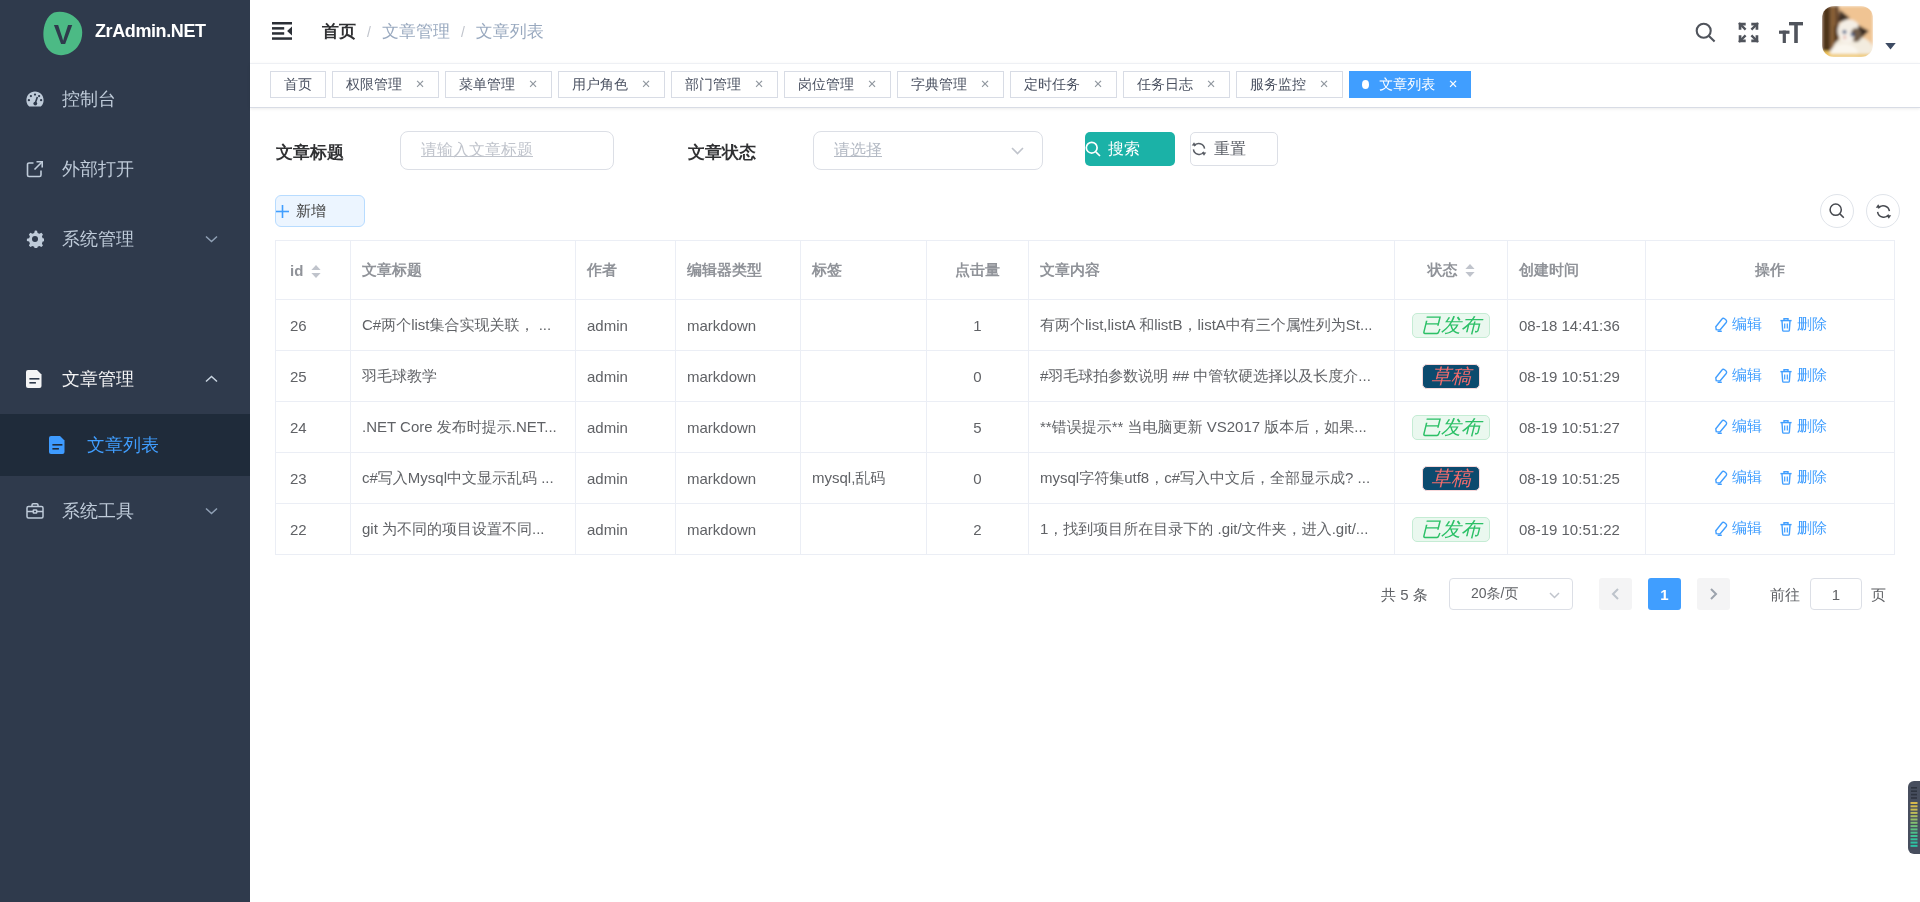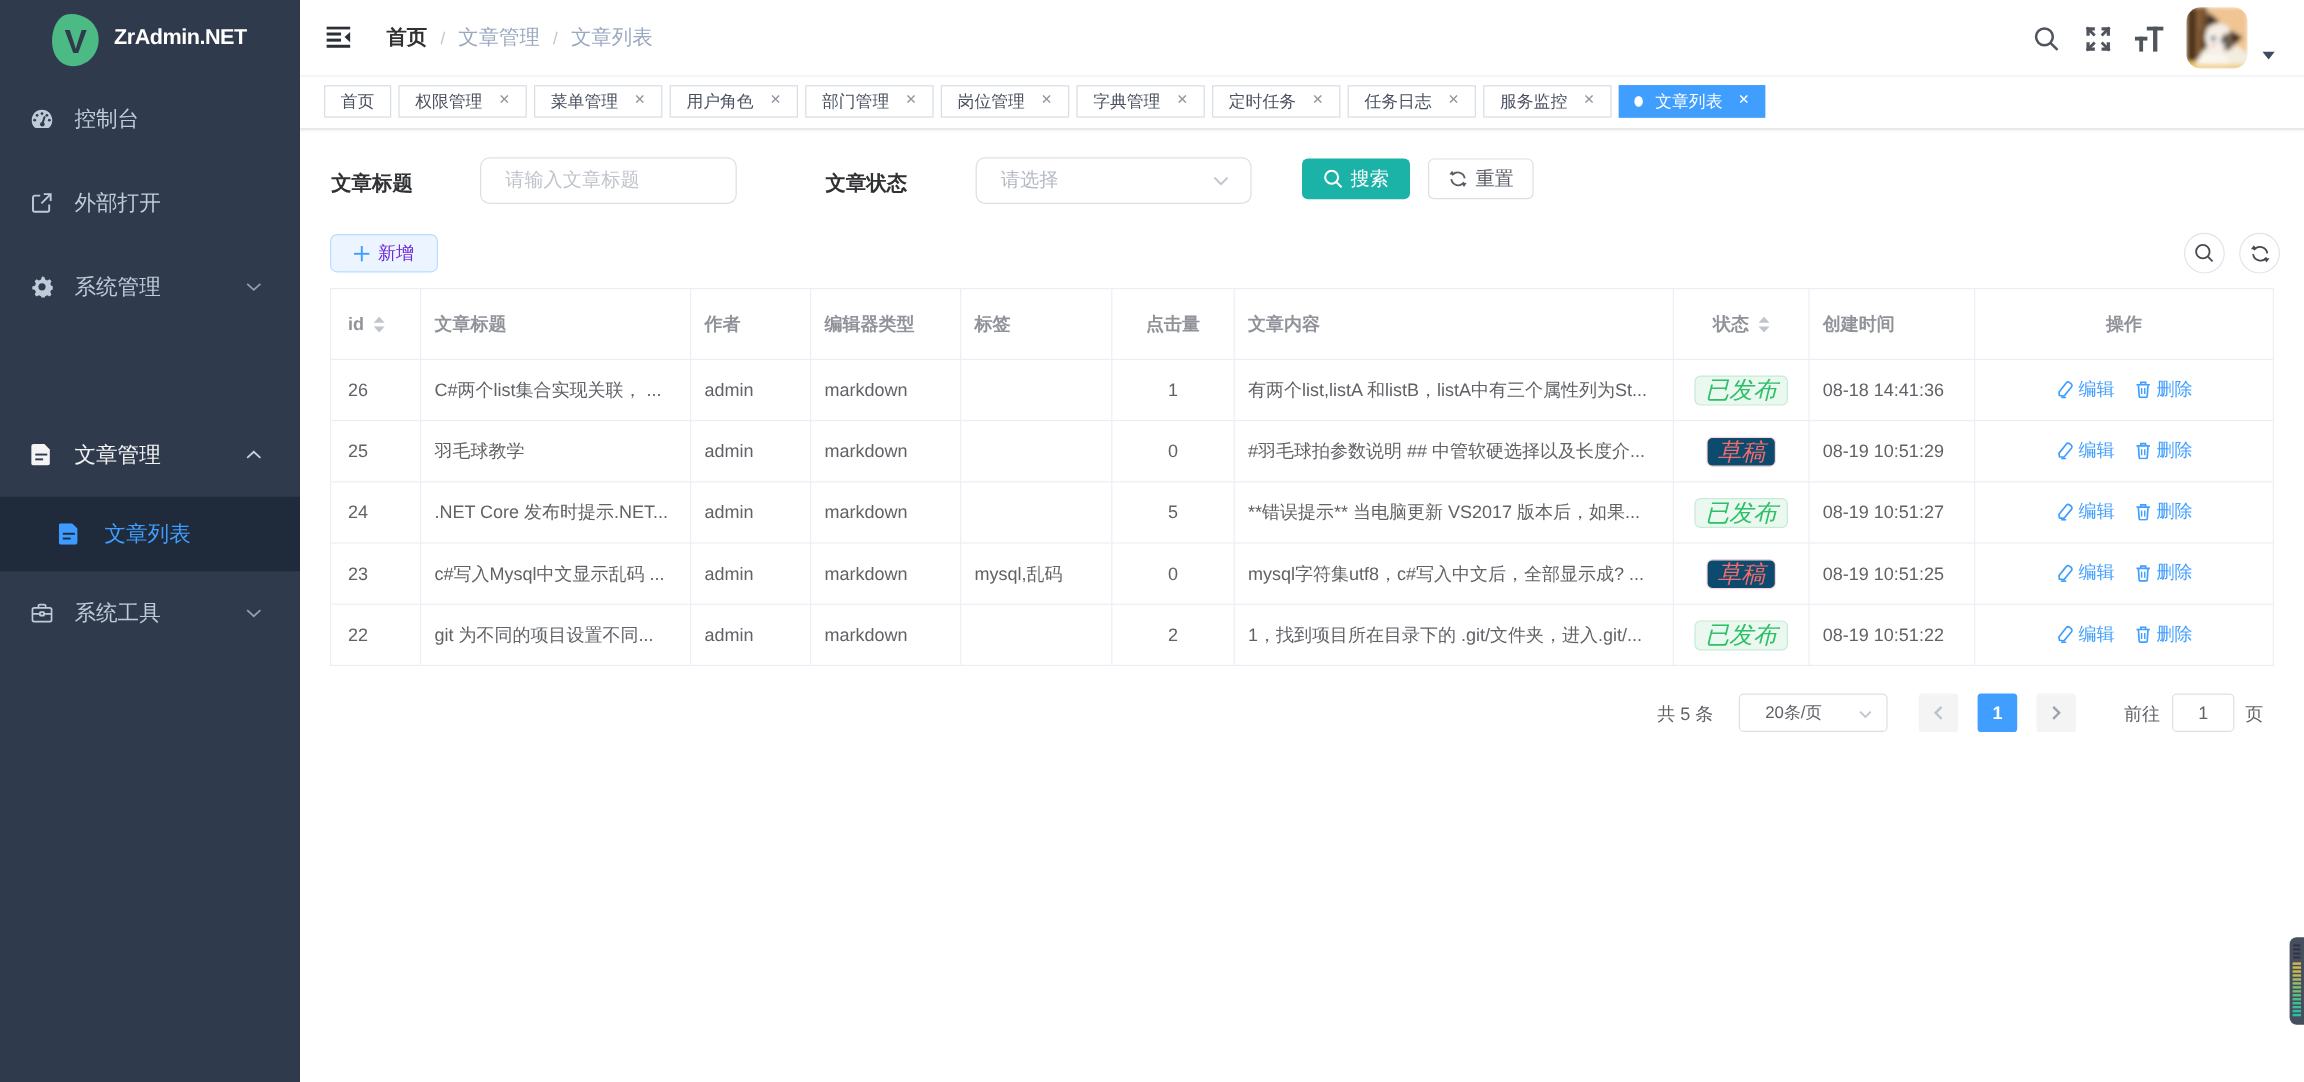--- a/index.html
+++ b/index.html
@@ -27,22 +27,22 @@
 #tags .row { position:absolute; left:20px; top:7px; display:flex; }
 .tag { height:27px; display:inline-flex; align-items:center; justify-content:space-between; padding:0 13px; margin-right:6px; width:107px;
   border:1px solid #d8dce5; background:#fff; color:#495060; font-size:14px; white-space:nowrap; }
 .tag .x { margin-left:13px; font-size:11.5px; color:#90979f; line-height:1; }
 .tag.on { background:#409eff; border-color:#409eff; color:#fff; padding:0 12px; width:122px; }
 .tag.on .x { color:#fff; }
 .tag.on .dot { width:9px; height:9px; border-radius:50%; background:#fff; margin-right:10px; }
 
 .flabel { position:absolute; font-size:17px; font-weight:700; color:#303133; top:141px; }
 .finput { position:absolute; top:131px; height:39px; border:1px solid #dcdfe6; border-radius:8px;
-  background:#fff; font-size:16px; color:#c0c4cc; display:flex; align-items:center; padding-left:20px; }
-.btn { position:absolute; display:flex; align-items:center; justify-content:center; border-radius:5px;
+  background:#fff; font-size:16px; color:#c0c4cc; display:flex; align-items:center; padding-left:20px;text-decoration:underline; }
+.btn { position:absolute; display:flex; align-items:center; justify-content:flex-start; border-radius:5px;
   font-size:16px; cursor:default; }
 
 #tbl { position:absolute; left:275px; top:240px; border-collapse:collapse; table-layout:fixed; width:1619px; }
 #tbl th { height:59px; font-size:15px; color:#909399; font-weight:700; }
 #tbl td { height:51px; font-size:15px; color:#606266; }
 #tbl th, #tbl td { border:1px solid #ebeef5; padding:0 11px; text-align:left; white-space:nowrap; overflow:hidden; vertical-align:middle; }
 #tbl .ctr { text-align:center; }
 .tag-g, .tag-r { display:inline-flex; align-items:center; justify-content:center; height:25px; padding:0 8px;
   border-radius:5px; font-size:20px;font-style:italic; }
 .tag-g { color:#2cc067; background:#eaf8ef; border:1px solid #c5ecd4; }
@@ -219,21 +219,21 @@
       </svg>搜索
   </div>
   <div class="btn" style="left:1190px;top:132px;width:88px;height:34px;background:#fff;border:1px solid #dcdfe6;color:#5a5e66;">
     <svg width="16" height="16" viewBox="0 0 17 17" fill="none" stroke="#5a5e66" stroke-width="1.6" style="margin-right:7px">
       <path d="M3.2 5.4 A6.2 6.2 0 0 1 14.4 8.2"></path>
         <path d="M13.8 11.6 A6.2 6.2 0 0 1 2.6 8.8"></path>
       <polygon points="0.8,5.9 5.6,5.9 3.2,2.5" fill="#5a5e66" stroke="none" transform="translate(0,-1.2)"></polygon>
       <polygon points="16.2,11.1 11.4,11.1 13.8,14.5" fill="#5a5e66" stroke="none" transform="translate(0,1.2)"></polygon>
     </svg>重置
   </div>
-  <div class="btn" style="left:275px;top:195px;width:90px;height:32px;background:#ecf5ff;border:1px solid #b8dcff;color:#6d28d9;font-size:15px;border-radius:6px;">
+  <div class="btn" style="left:275px;top:195px;width:90px;height:32px;background:#ecf5ff;border:1px solid #b8dcff;color:#404040;font-size:15px;border-radius:6px;">
     <svg width="13" height="13" viewBox="0 0 13 13" fill="#409eff" style="margin-right:7px">
         <rect x="5.7" y="0" width="1.6" height="13"></rect>
         <rect x="0" y="5.7" width="13" height="1.6"></rect>
       </svg>新增
   </div>
   <div class="abs" style="left:1820px;top:194px;width:34px;height:34px;border:1px solid #e0e4ea;border-radius:50%;">
     <svg style="position:absolute;left:8px;top:8px" width="16" height="16" viewBox="0 0 16 16" fill="none" stroke="#46494f" stroke-width="1.5">
         <circle cx="6.7" cy="6.7" r="5.6"></circle>
         <path d="M10.9 10.9 L14.8 14.8"></path>
       </svg>

